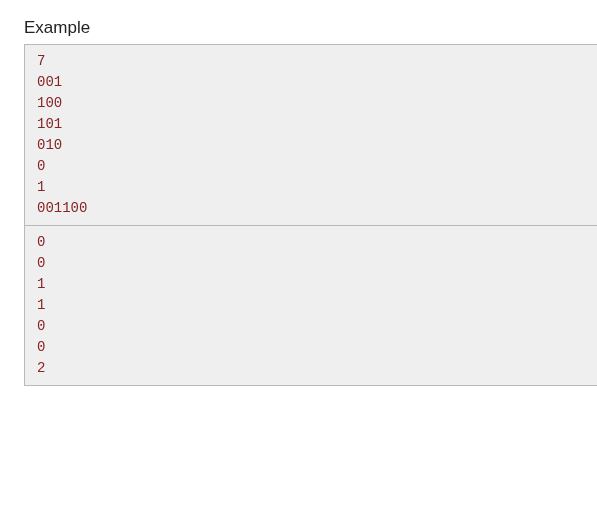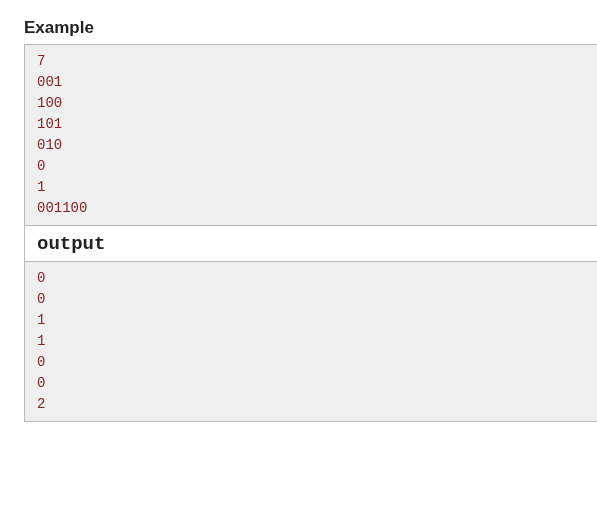--- a/index.html
+++ b/index.html
@@ -6,21 +6,21 @@
     margin: 0;
     padding: 18px 0 18px 24px;
     font-family: "Helvetica Neue", Helvetica, Arial, sans-serif;
     background: #fff;
     color: #222;
     width: 597px;
     box-sizing: border-box;
   }
   .example-title {
     font-size: 17px;
-    font-weight: 700;
+    font-weight: 400;
     margin: 0 0 6px 0;
     color: #222;
   }
   .io-block {
     border: 1px solid #b9b9b9;
     border-right: none;
     margin-bottom: 0;
   }
   .io-header {
     font-family: Consolas, "Courier New", monospace;
@@ -54,21 +54,20 @@
     <div class="io-content">7
 001
 100
 101
 010
 0
 1
 001100</div>
   </div>
   <div class="io-block">
-    <div class="io-header">output</div>
     <div class="io-content">0
 0
 1
 1
 0
 0
 2</div>
   </div>
 </div>
 

